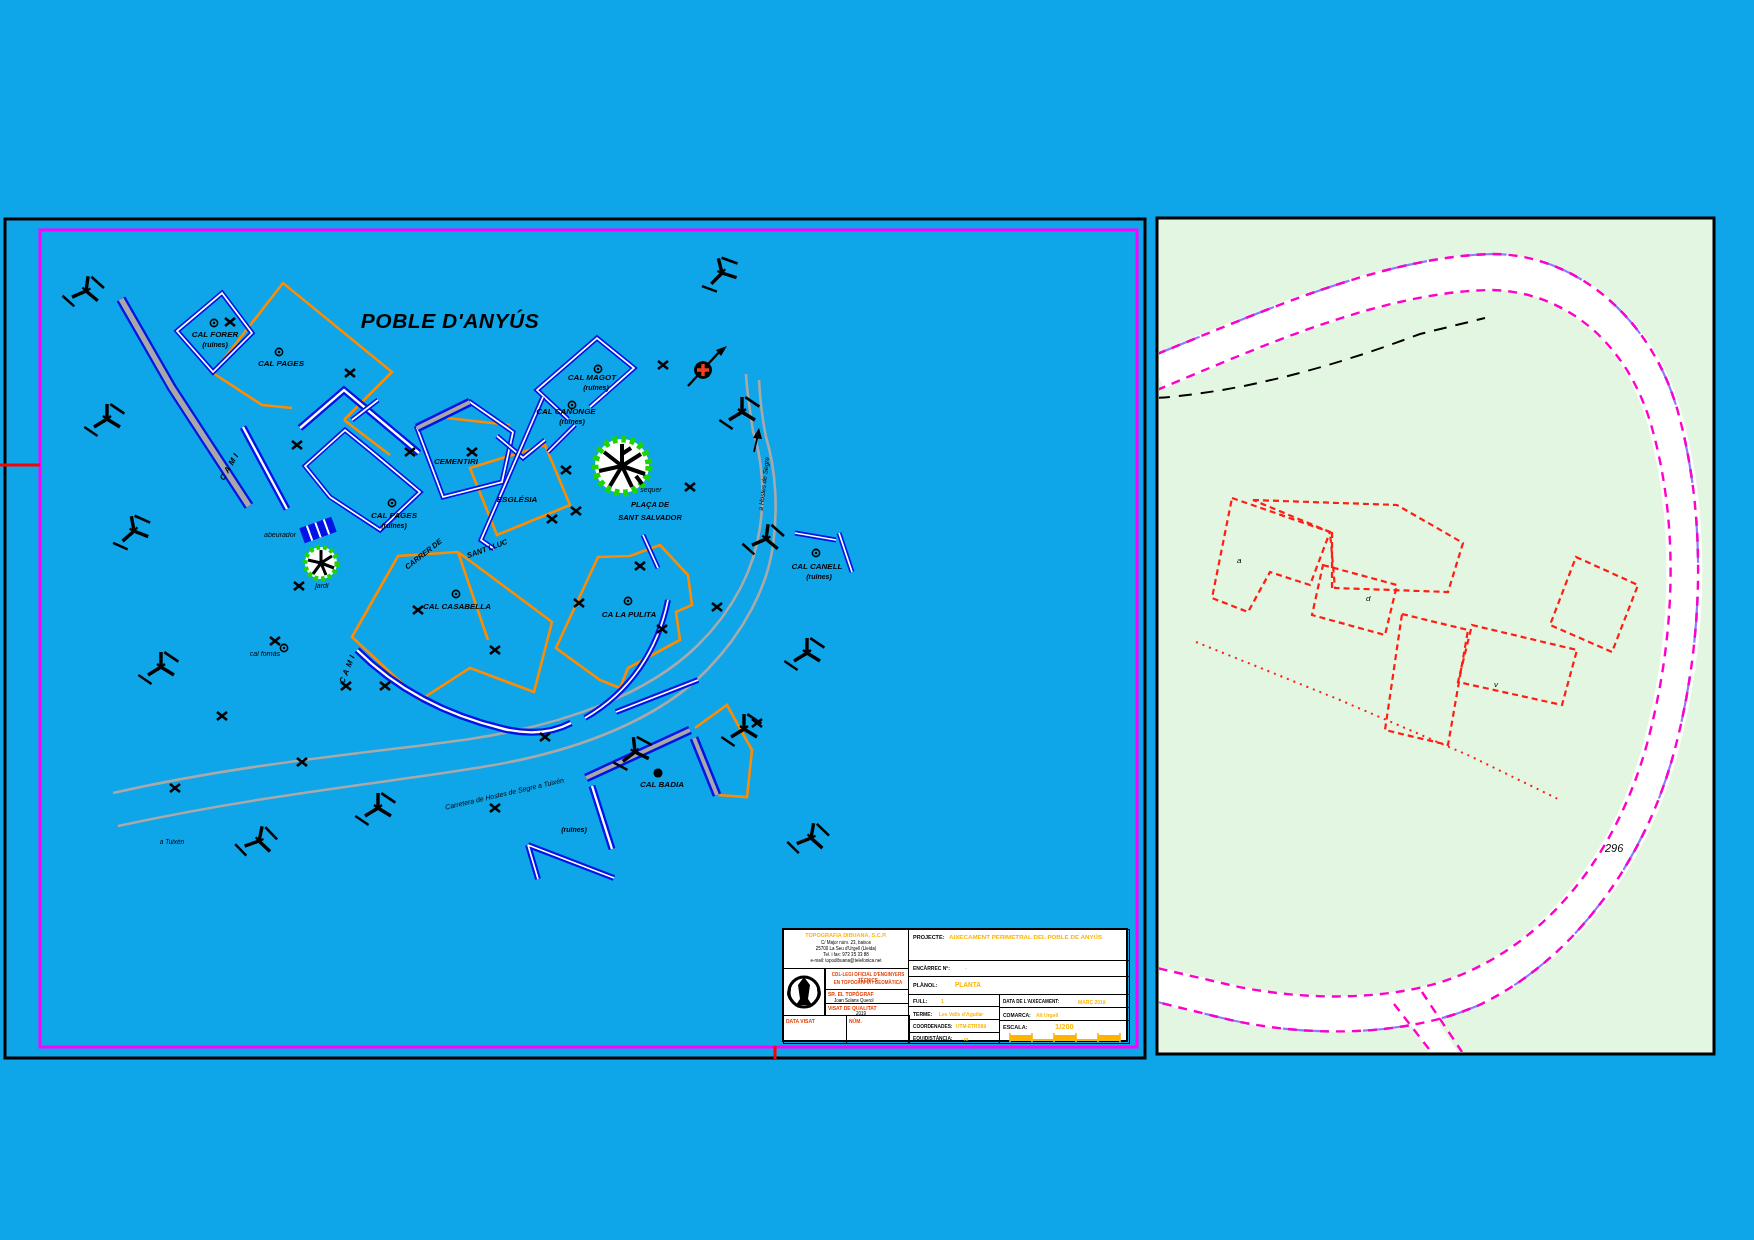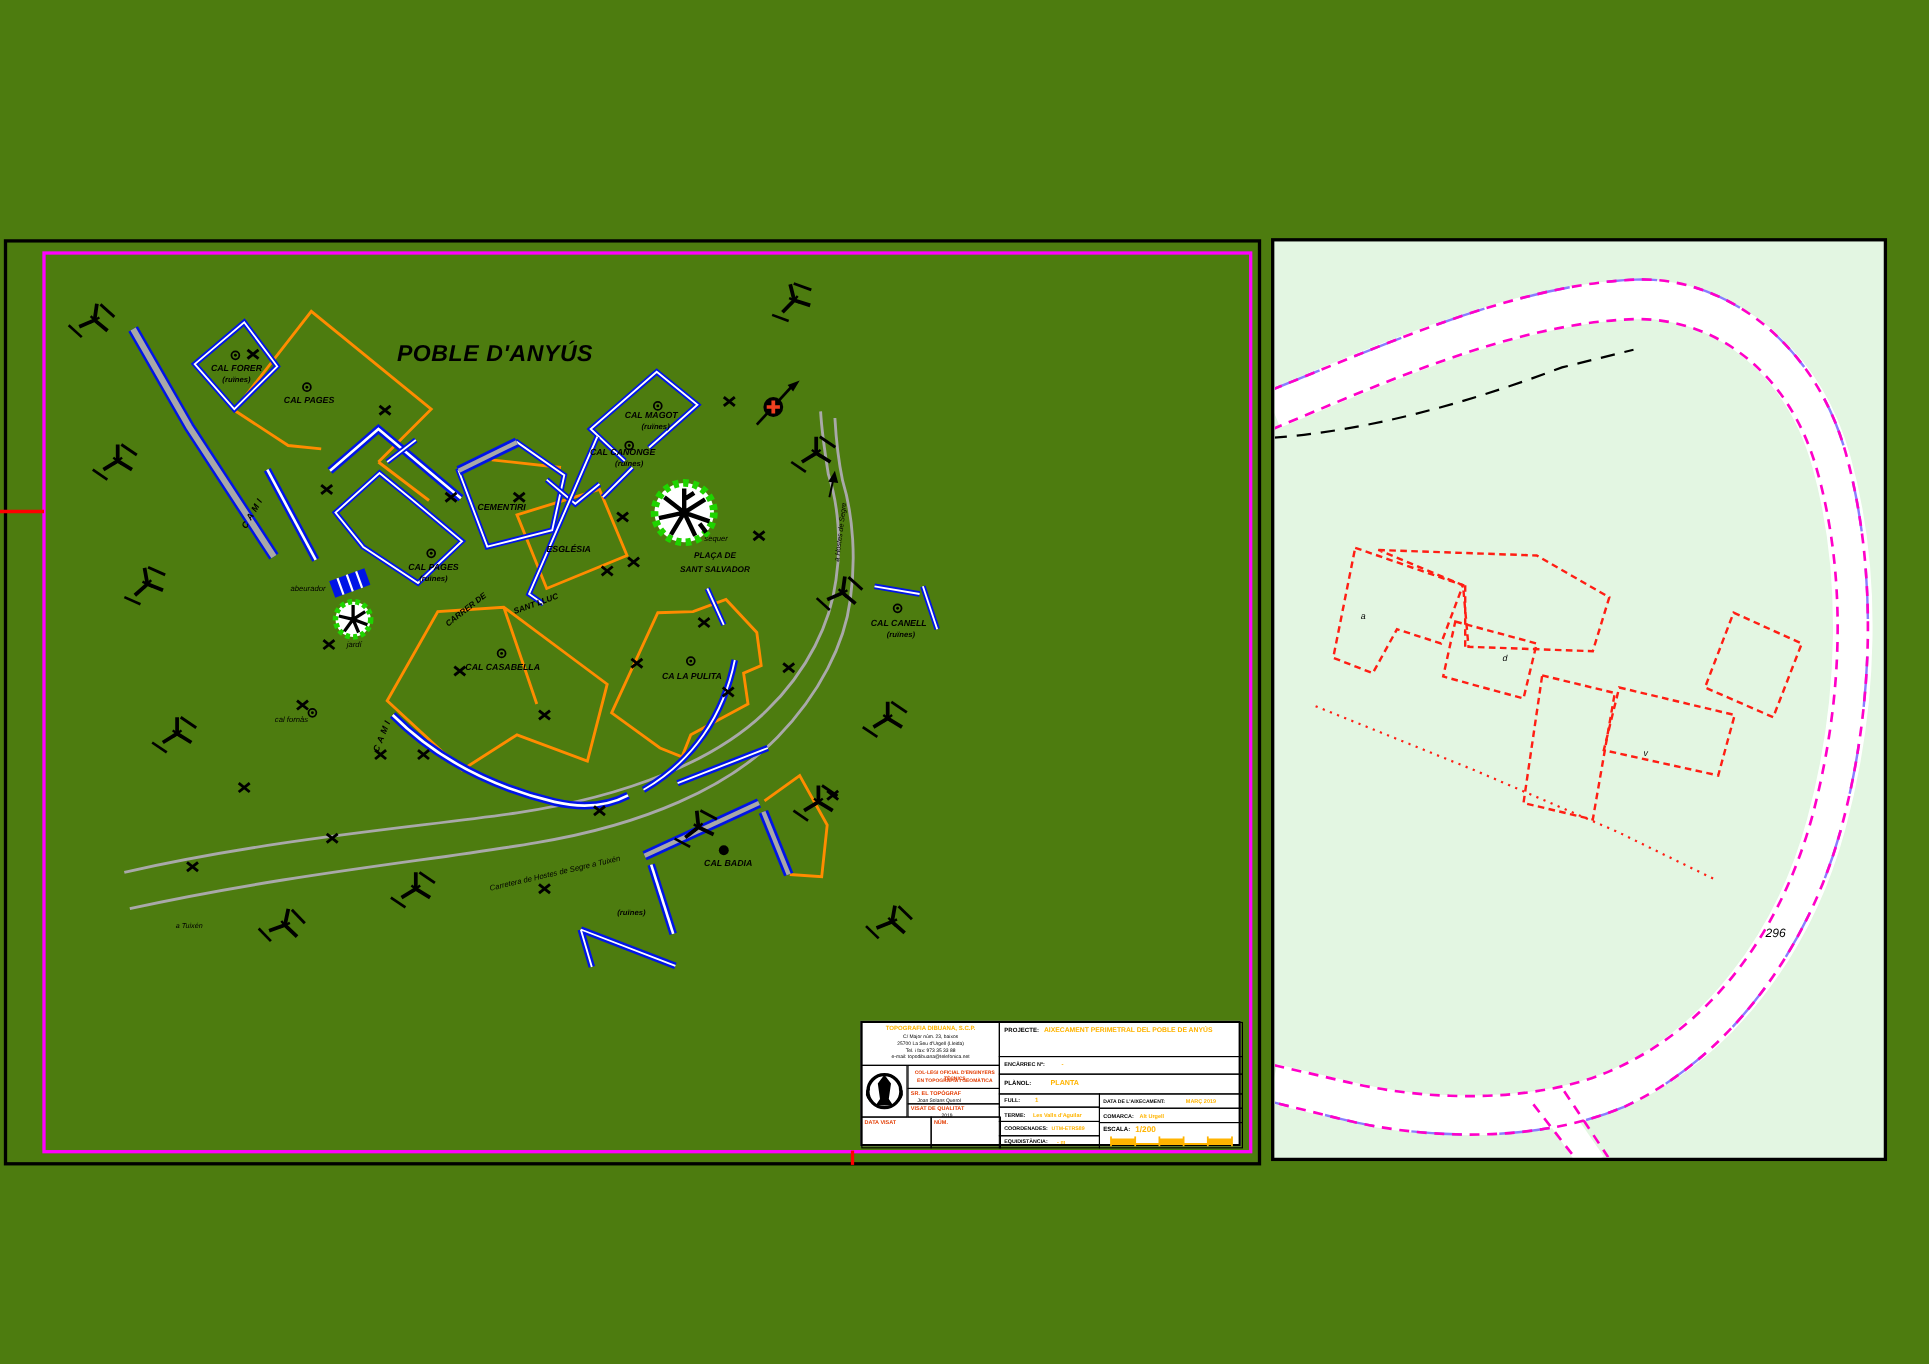--- a/index.html
+++ b/index.html
@@ -1,16 +1,16 @@
 <!DOCTYPE html>
 <html><head>
 <meta charset="utf-8">
 <style>
   html,body{margin:0;padding:0;background:#fff;}
-  #stage{position:relative;width:1754px;height:1240px;background:#4d7c0f;overflow:hidden;
+  #stage{position:relative;width:1754px;height:1240px;background:#0ea5e9;overflow:hidden;
          font-family:"Liberation Sans",sans-serif;}
   svg{position:absolute;left:0;top:0;}
   svg text{font-family:"Liberation Sans",sans-serif;font-style:italic;fill:#000;}
   .map-label{font-weight:bold;}
   
   path.wall,path.road,path.edge{fill:none;stroke-linecap:butt;stroke-linejoin:miter;}
   .b5{stroke:#0014e6;stroke-width:5;}
   .b6{stroke:#0014e6;stroke-width:6;}
   .b7{stroke:#0014e6;stroke-width:7;}
   .b9{stroke:#0014e6;stroke-width:9;}
@@ -345,21 +345,21 @@
   <div class="cell" style="left:215px;top:64px;width:131px;height:14px;">
     <div class="lbl" style="left:3px;top:4px;font-size:4.6px;">DATA DE L'AIXECAMENT:</div>
     <div class="val" style="left:78px;top:4px;font-size:5px;">MARÇ 2019</div>
   </div>
   <div class="cell" style="left:215px;top:77px;width:131px;height:14px;">
     <div class="lbl" style="left:3px;top:4px;font-size:5px;">COMARCA:</div>
     <div class="val" style="left:36px;top:4px;font-size:5px;">Alt Urgell</div>
   </div>
   <div class="cell" style="left:215px;top:90px;width:131px;height:24px;">
     <div class="lbl" style="left:3px;top:3px;font-size:5.5px;">ESCALA:</div>
-    <div class="val" style="left:32px;top:1px;font-size:7.5px;">1/200</div>
+    <div class="val" style="left:55px;top:1px;font-size:7.5px;">1/200</div>
     <svg style="left:8px;top:12px;" width="115" height="10">
       <line x1="2" y1="7" x2="112" y2="7" stroke="#ffb400" stroke-width="2"></line>
       <rect x="2" y="2" width="22" height="5" fill="#ffb400"></rect>
       <rect x="46" y="2" width="22" height="5" fill="#ffb400"></rect>
       <rect x="90" y="2" width="22" height="5" fill="#ffb400"></rect>
       <path d="M2,0 L2,9 M24,0 L24,9 M46,0 L46,9 M68,0 L68,9 M90,0 L90,9 M112,0 L112,9" stroke="#ffb400" stroke-width="1.6"></path>
     </svg>
   </div>
 </div>
 

